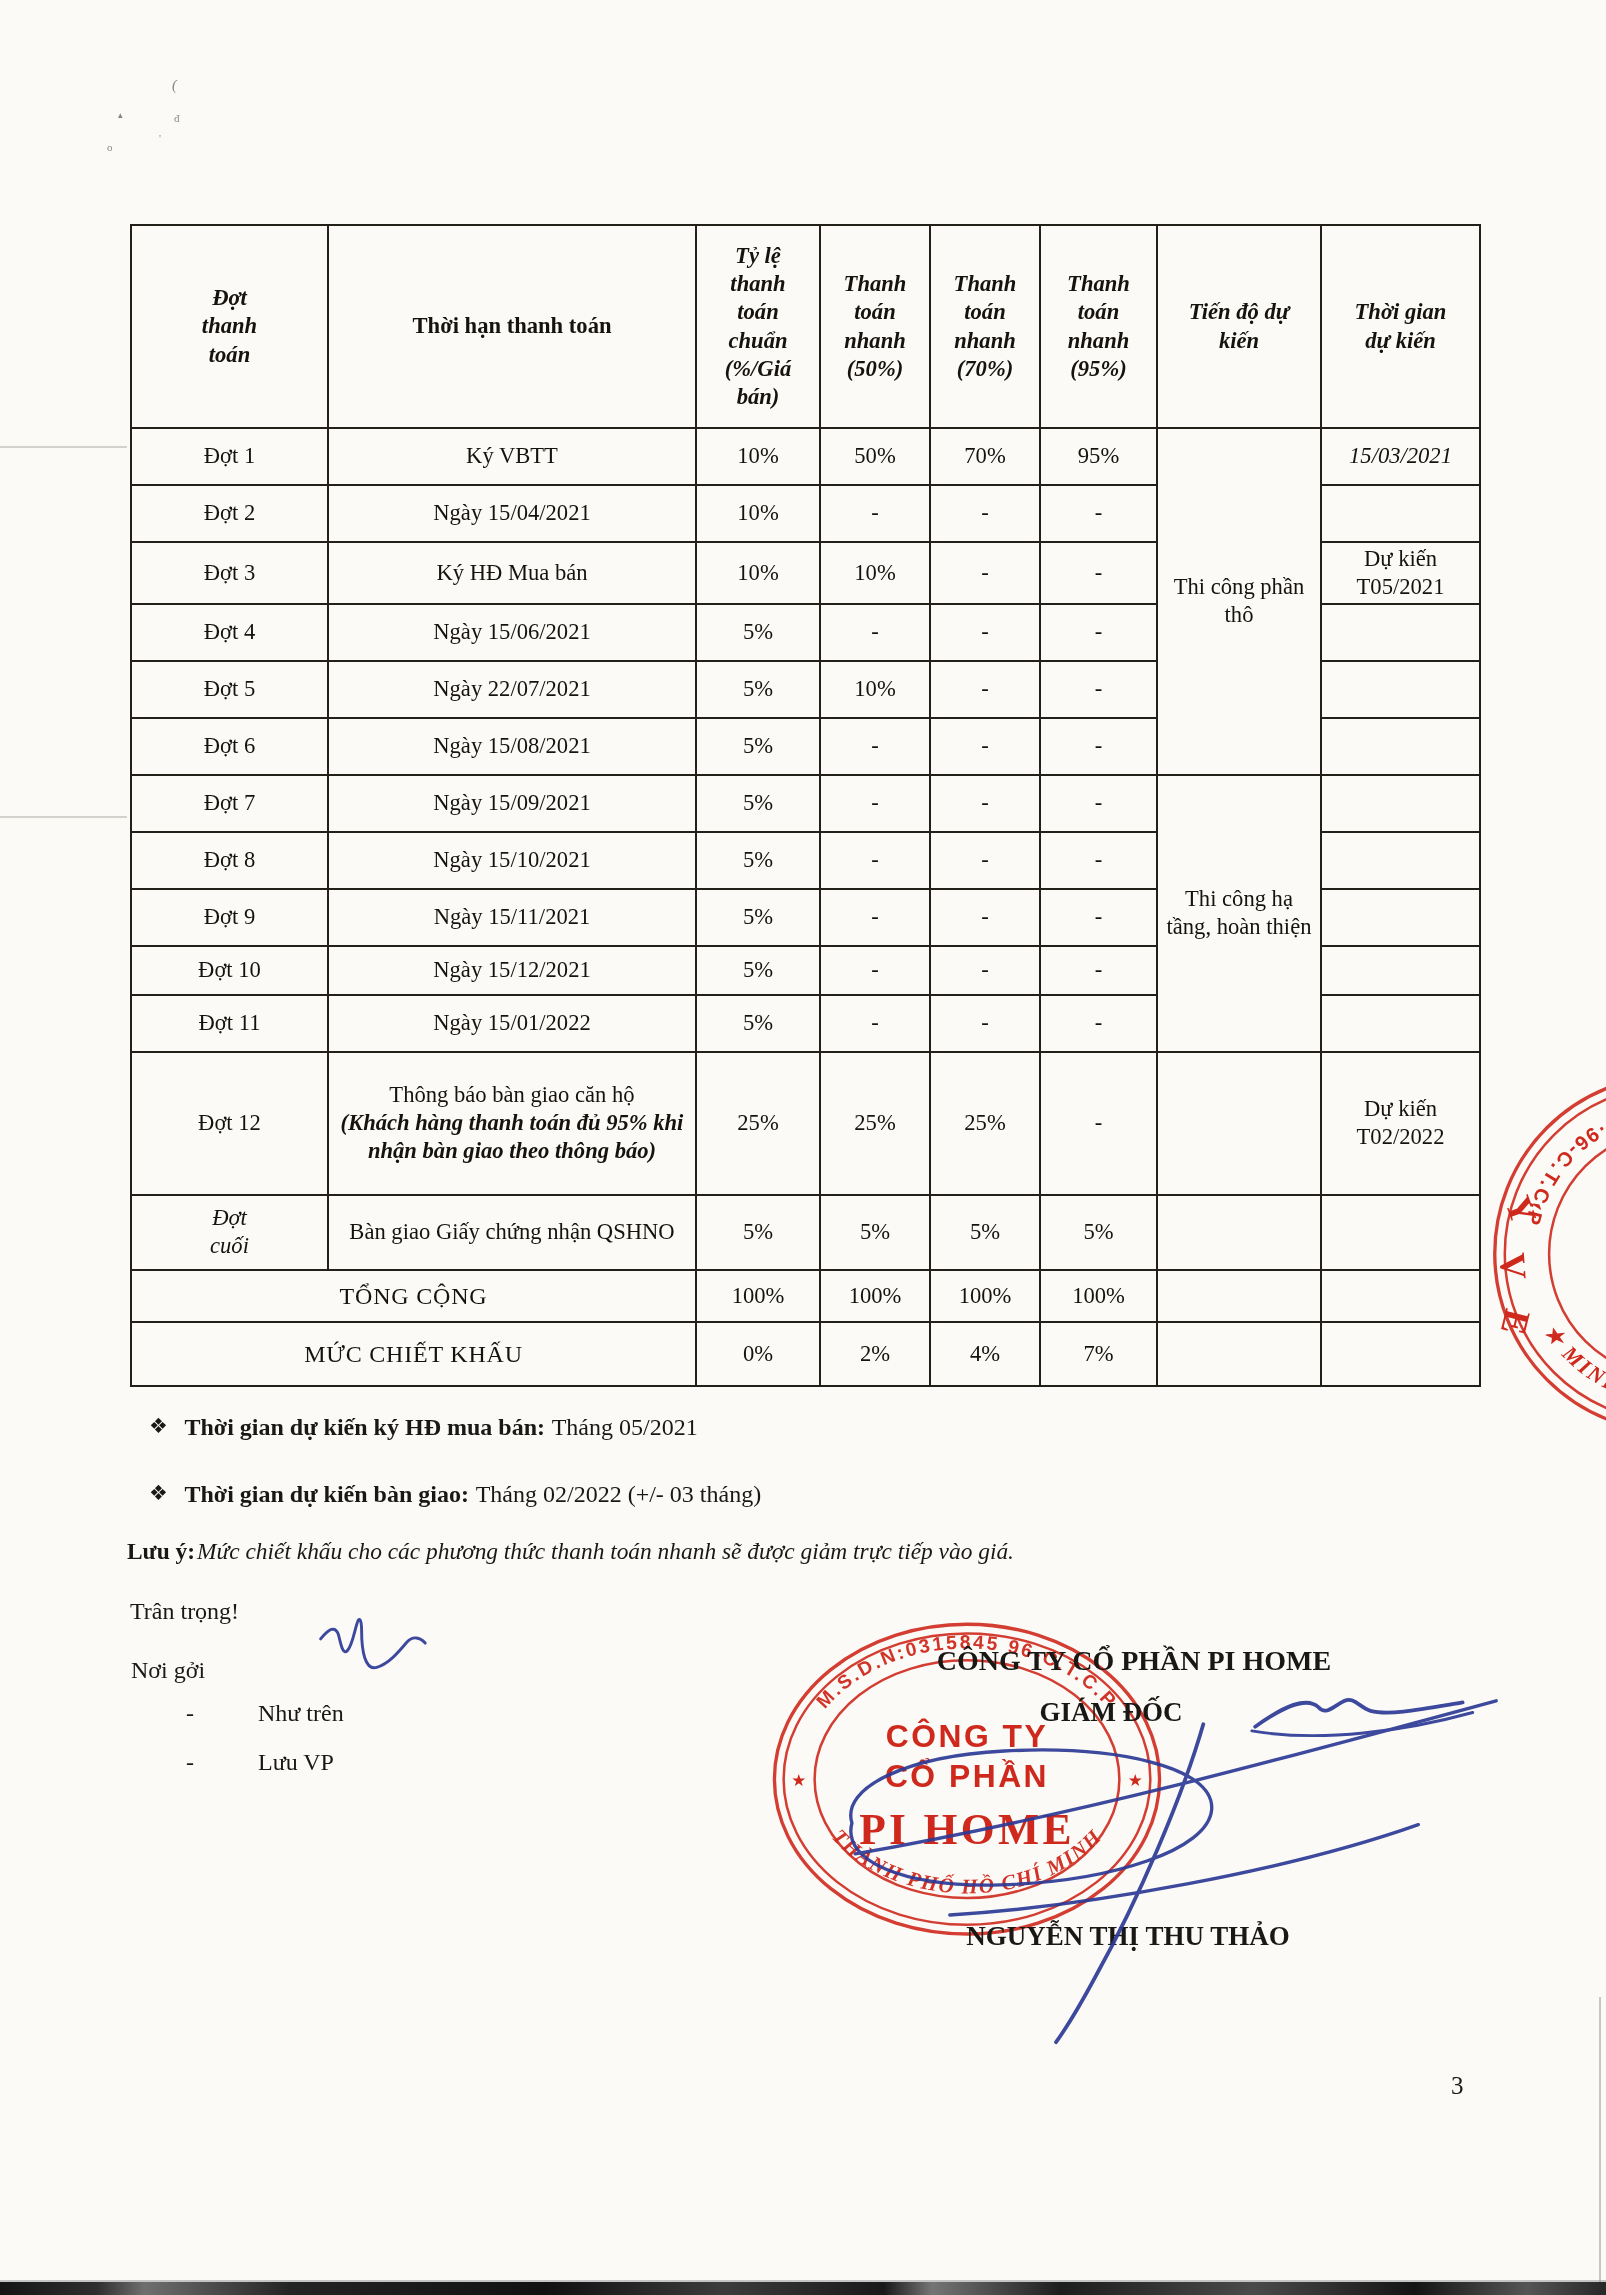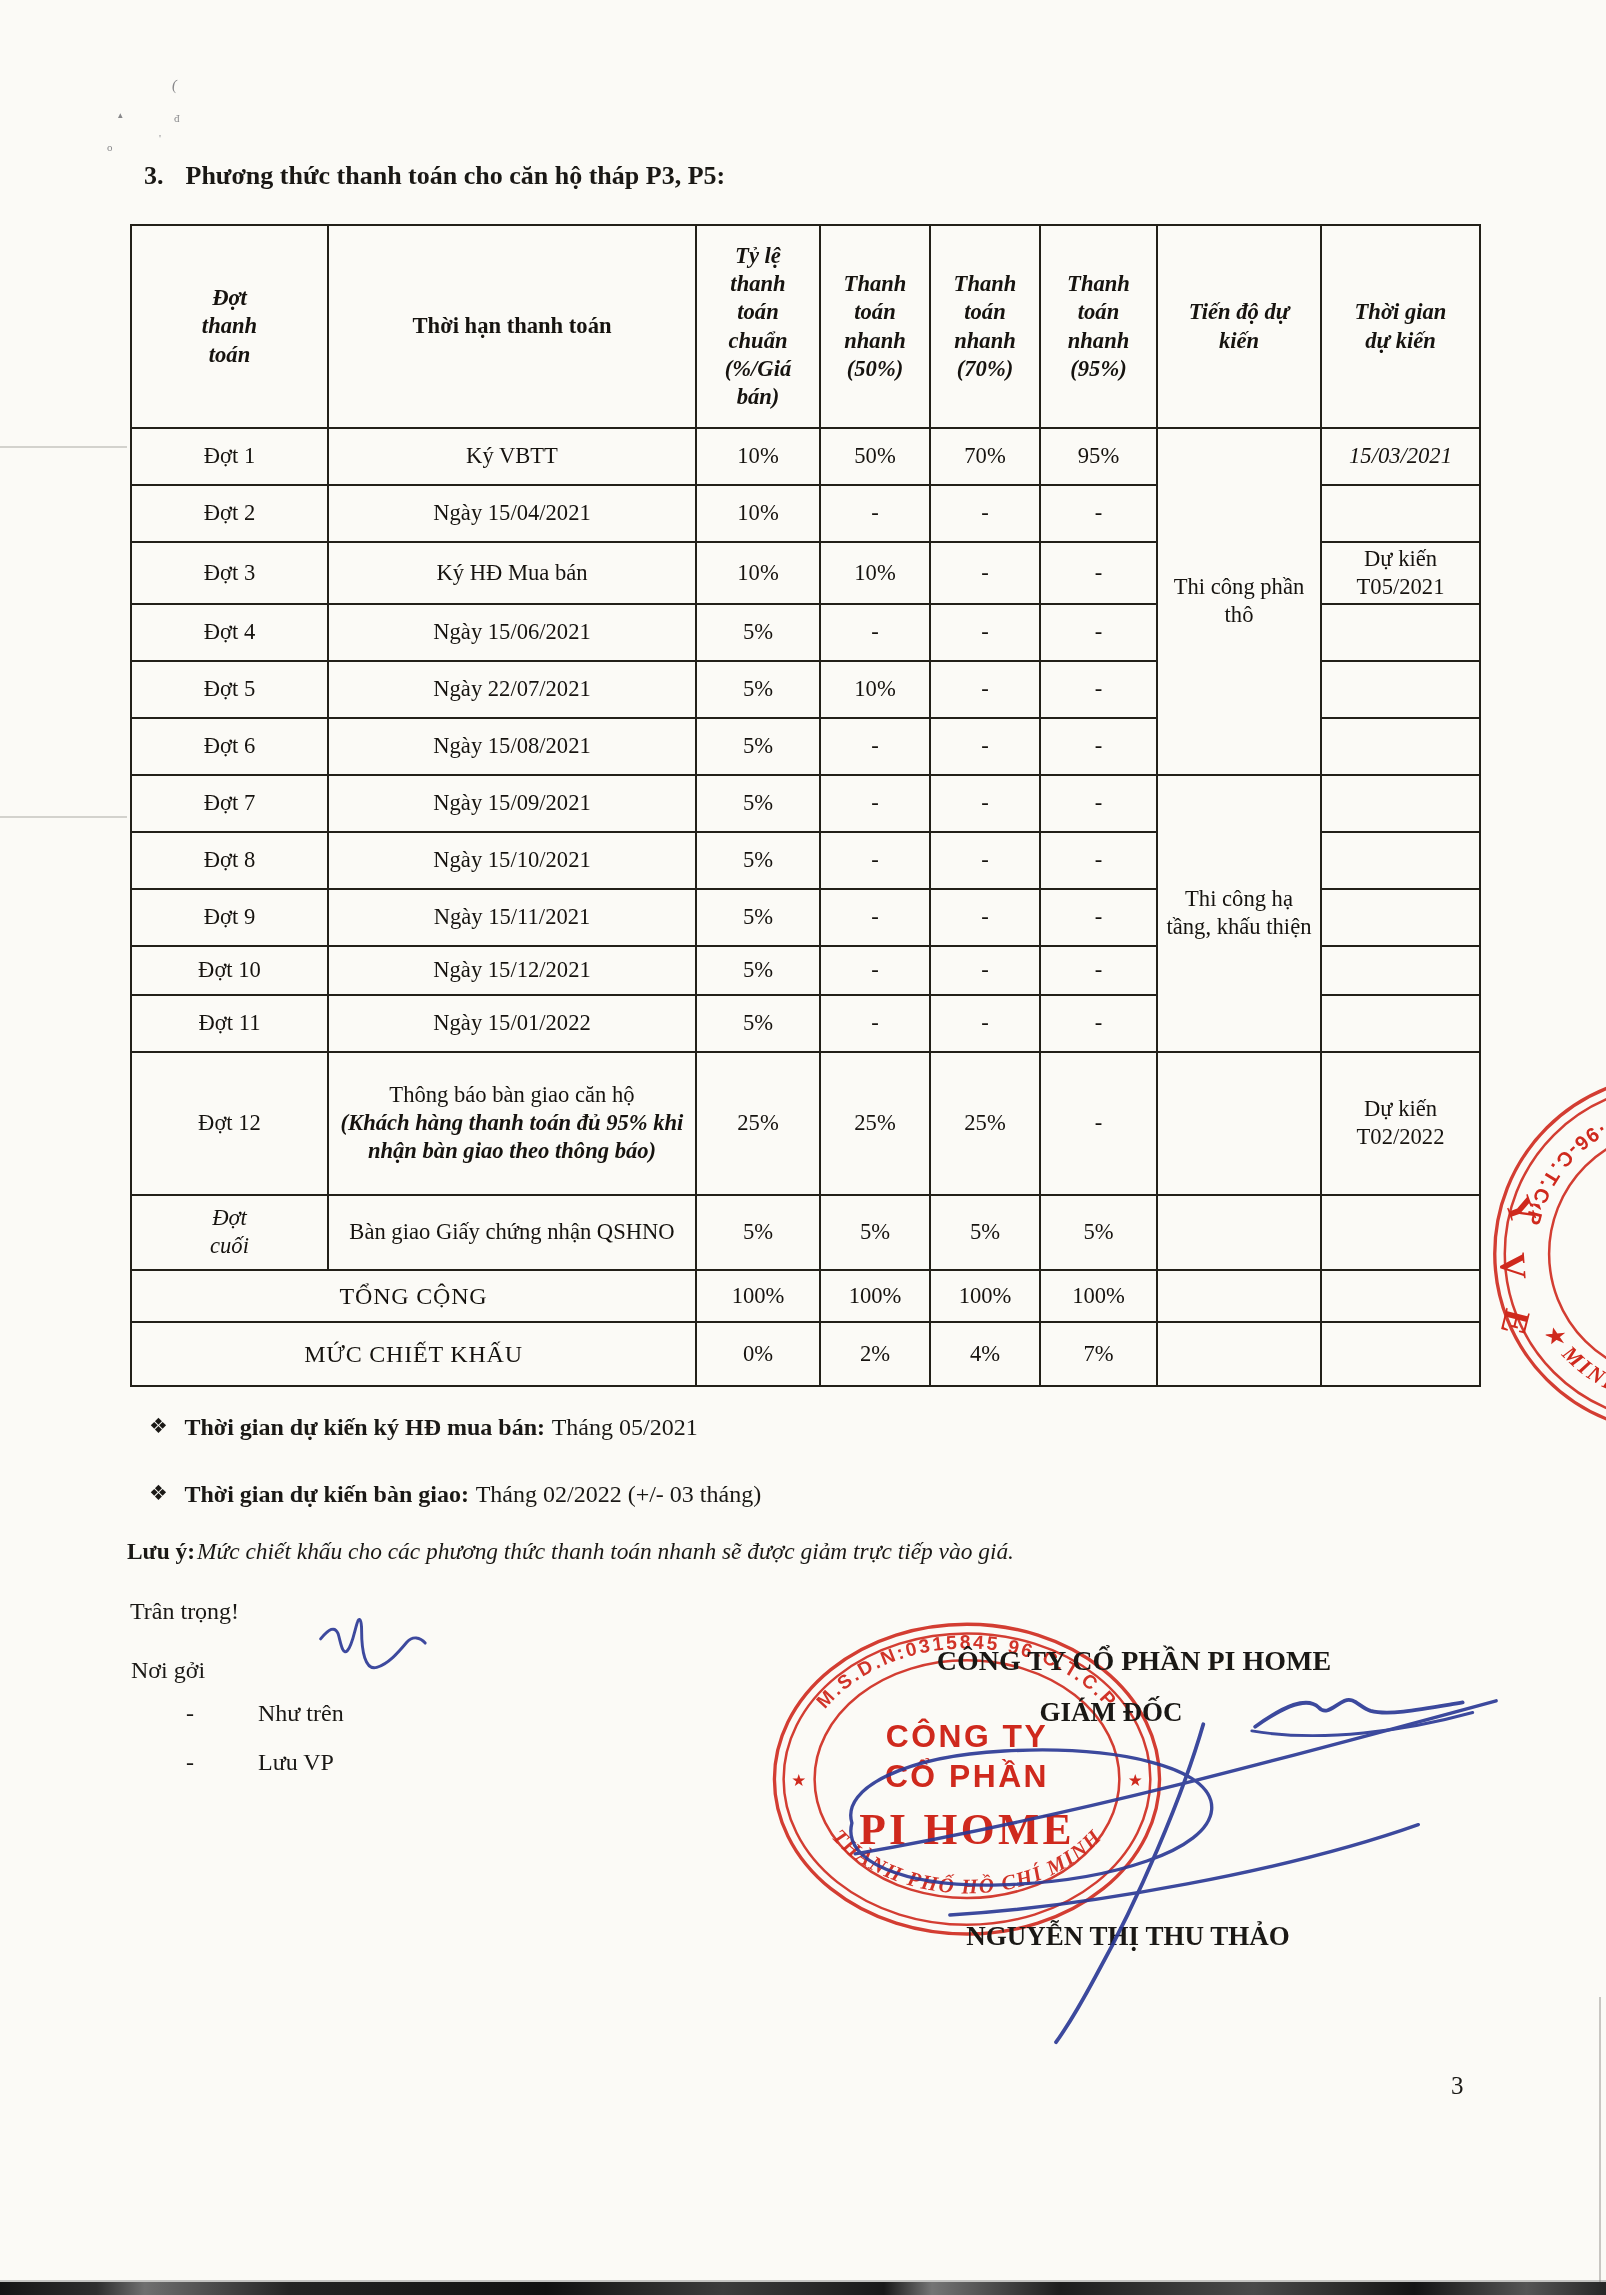--- a/index.html
+++ b/index.html
@@ -66,23 +66,20 @@
 <div class="page">
 
   <span class="noise" style="left:172px;top:77px;font-size:15px;transform:rotate(8deg);">(</span>
   <span class="noise" style="left:118px;top:109px;font-size:9.2px;">▴</span>
   <span class="noise" style="left:174px;top:112px;font-size:11px;">đ</span>
   <span class="noise" style="left:159px;top:132px;font-size:11px;">'</span>
   <span class="noise" style="left:107px;top:141px;font-size:11px;">o</span>
   <div class="scanline" style="left:0;top:446px;width:127px;"></div>
   <div class="scanline" style="left:0;top:816px;width:127px;"></div>
 
-  <div class="title">
-    <span class="num">3.</span><span>Phương thức thanh toán cho căn hộ tháp P3, P5:</span>
-  </div>
 
   <table class="pay">
     <colgroup>
       <col style="width:197px">
         <col style="width:368px">
         <col style="width:124px">
         <col style="width:110px">
       <col style="width:110px">
         <col style="width:117px">
         <col style="width:164px">
@@ -169,21 +166,21 @@
       <td>-</td>
       <td></td>
     </tr>
     <tr style="height:57px">
       <td>Đợt 7</td>
       <td>Ngày 15/09/2021</td>
       <td>5%</td>
       <td>-</td>
       <td>-</td>
       <td>-</td>
-      <td rowspan="5">Thi công hạ tầng, khấu thiện</td>
+      <td rowspan="5">Thi công hạ tầng, hoàn thiện</td>
       <td></td>
     </tr>
     <tr style="height:57px">
       <td>Đợt 8</td>
       <td>Ngày 15/10/2021</td>
       <td>5%</td>
       <td>-</td>
       <td>-</td>
       <td>-</td>
       <td></td>

